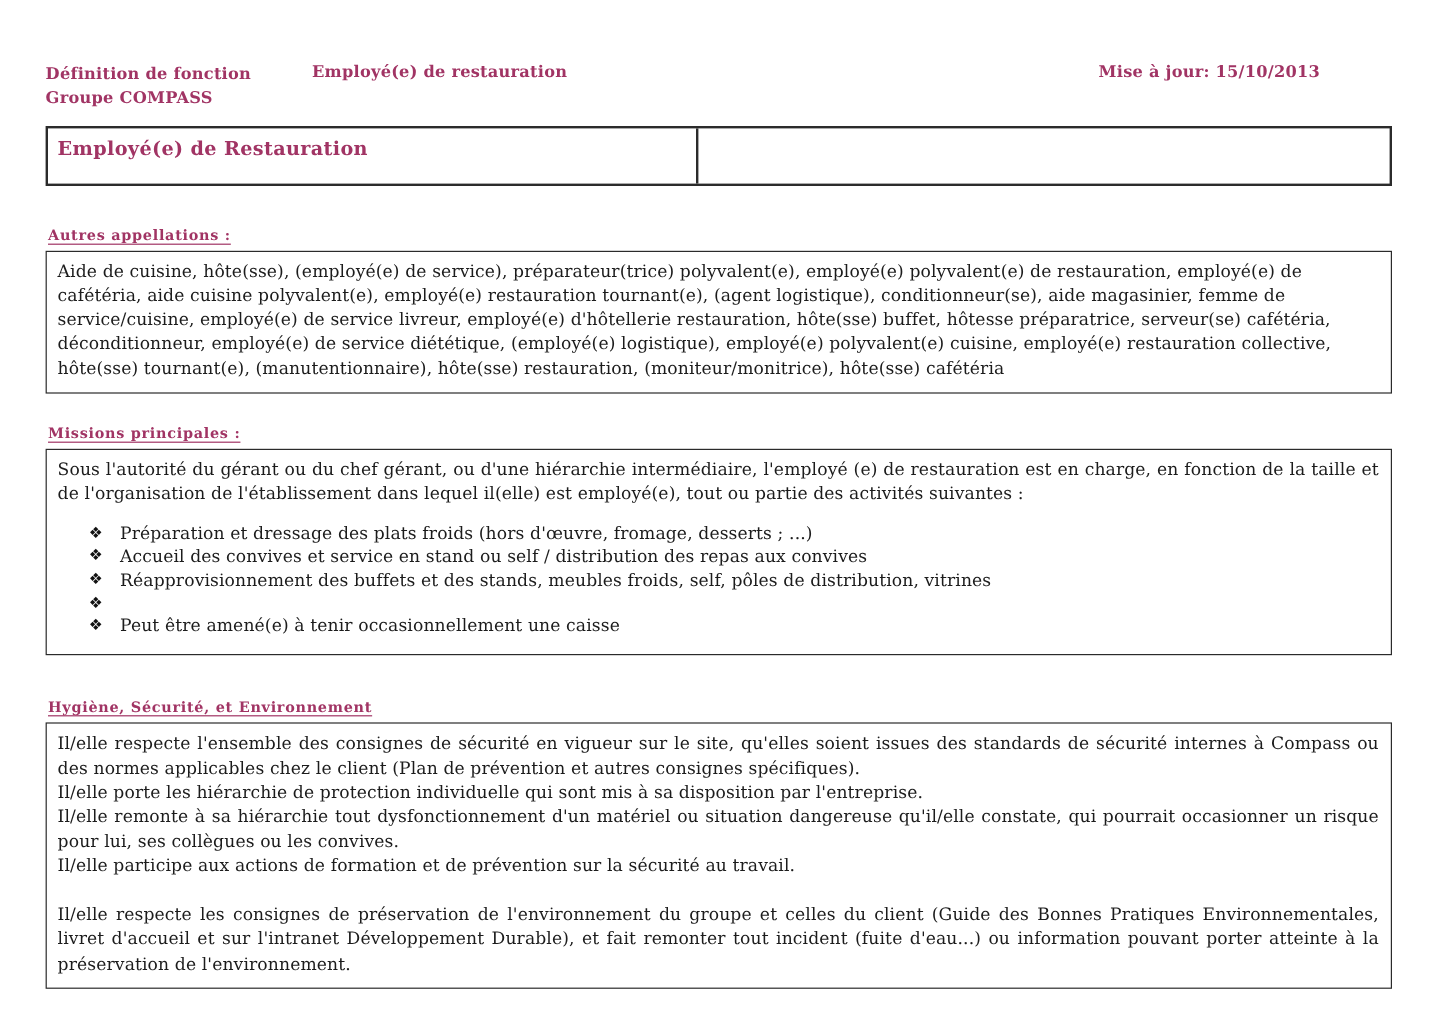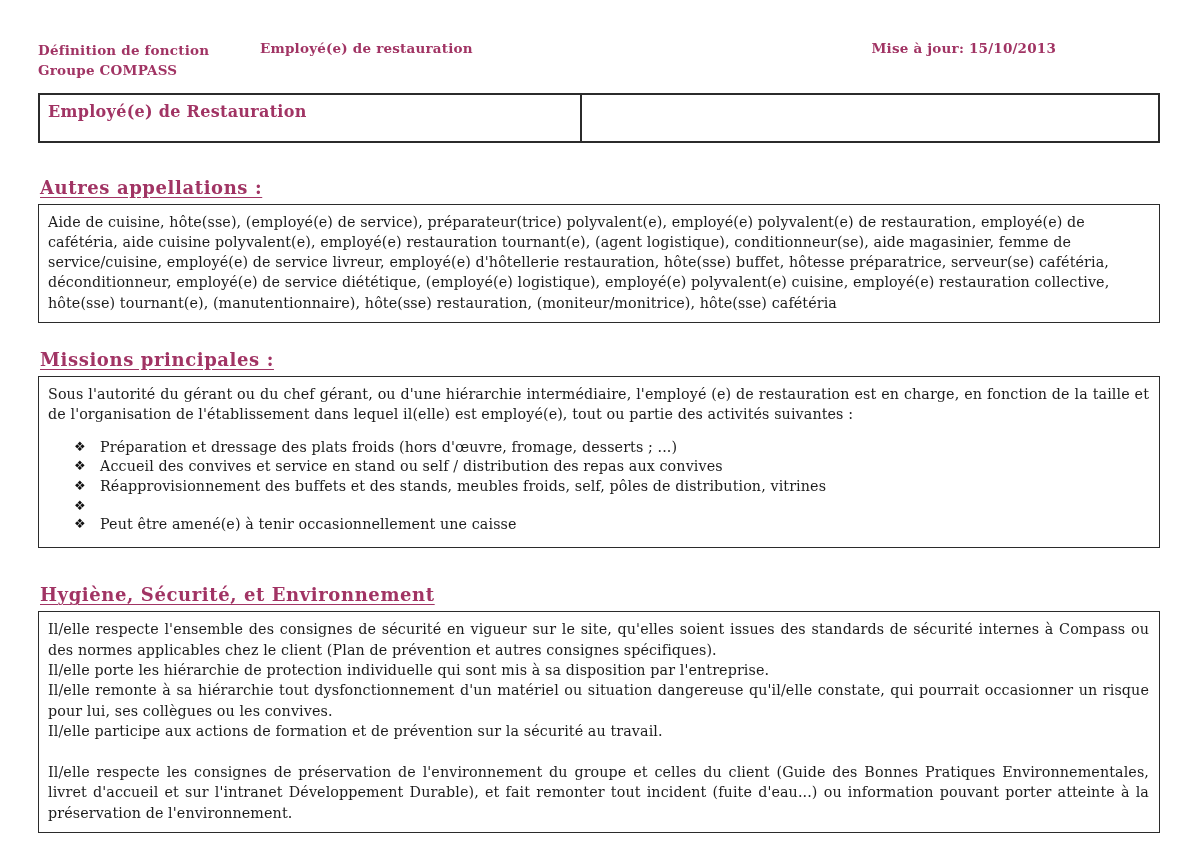--- a/index.html
+++ b/index.html
@@ -9,37 +9,37 @@
     height: 848px;
     background: #ffffff;
     font-family: "DejaVu Serif", "Liberation Serif", serif;
     color: #1c1c1c;
     overflow: hidden;
   }
 
   .page {
     width: 1200px;
     height: 848px;
-    padding: 40px 40px 20px 38px;
+    padding: 52px 40px 20px 38px;
     background: #ffffff;
   }
 
   
   .doc-header {
     display: flex;
     align-items: flex-start;
     font-weight: bold;
     color: #a13464;
     font-size: 13.5px;
     letter-spacing: 0.2px;
   }
   .doc-header .col-left { width: 222px; line-height: 1.5; }
   .doc-header .col-mid  { flex: 1 1 auto; }
   .doc-header .col-right{ width: 260px; text-align: left; padding-left: 0; }
-  .doc-header .col-right { width: auto; margin-left: auto; margin-right: 104px; text-align: center; }
+  .doc-header .col-right { width: auto; margin-left: auto; margin-right: 60px; text-align: center; }
 
   
   .title-table {
     display: flex;
     border: 2px solid #2b2b2b;
     margin-top: 12px;
   }
   .title-table .cell-left {
     width: 48.5%;
     border-right: 2px solid #2b2b2b;
@@ -55,21 +55,21 @@
     color: #a84a74;
     font-size: 17.5px;
     line-height: 1.35;
     letter-spacing: 0.4px;
   }
 
   
   .section-heading {
     color: #a13464;
     font-weight: bold;
-    font-size: 18px;
+    font-size: 12px;
     letter-spacing: 0.6px;
     text-decoration: underline;
     text-underline-offset: 3px;
     margin-left: 2px;
   }
   .h-appellations { margin-top: 34px; }
   .h-missions     { margin-top: 26px; }
   .h-hygiene      { margin-top: 36px; }
 
   .section-box {

